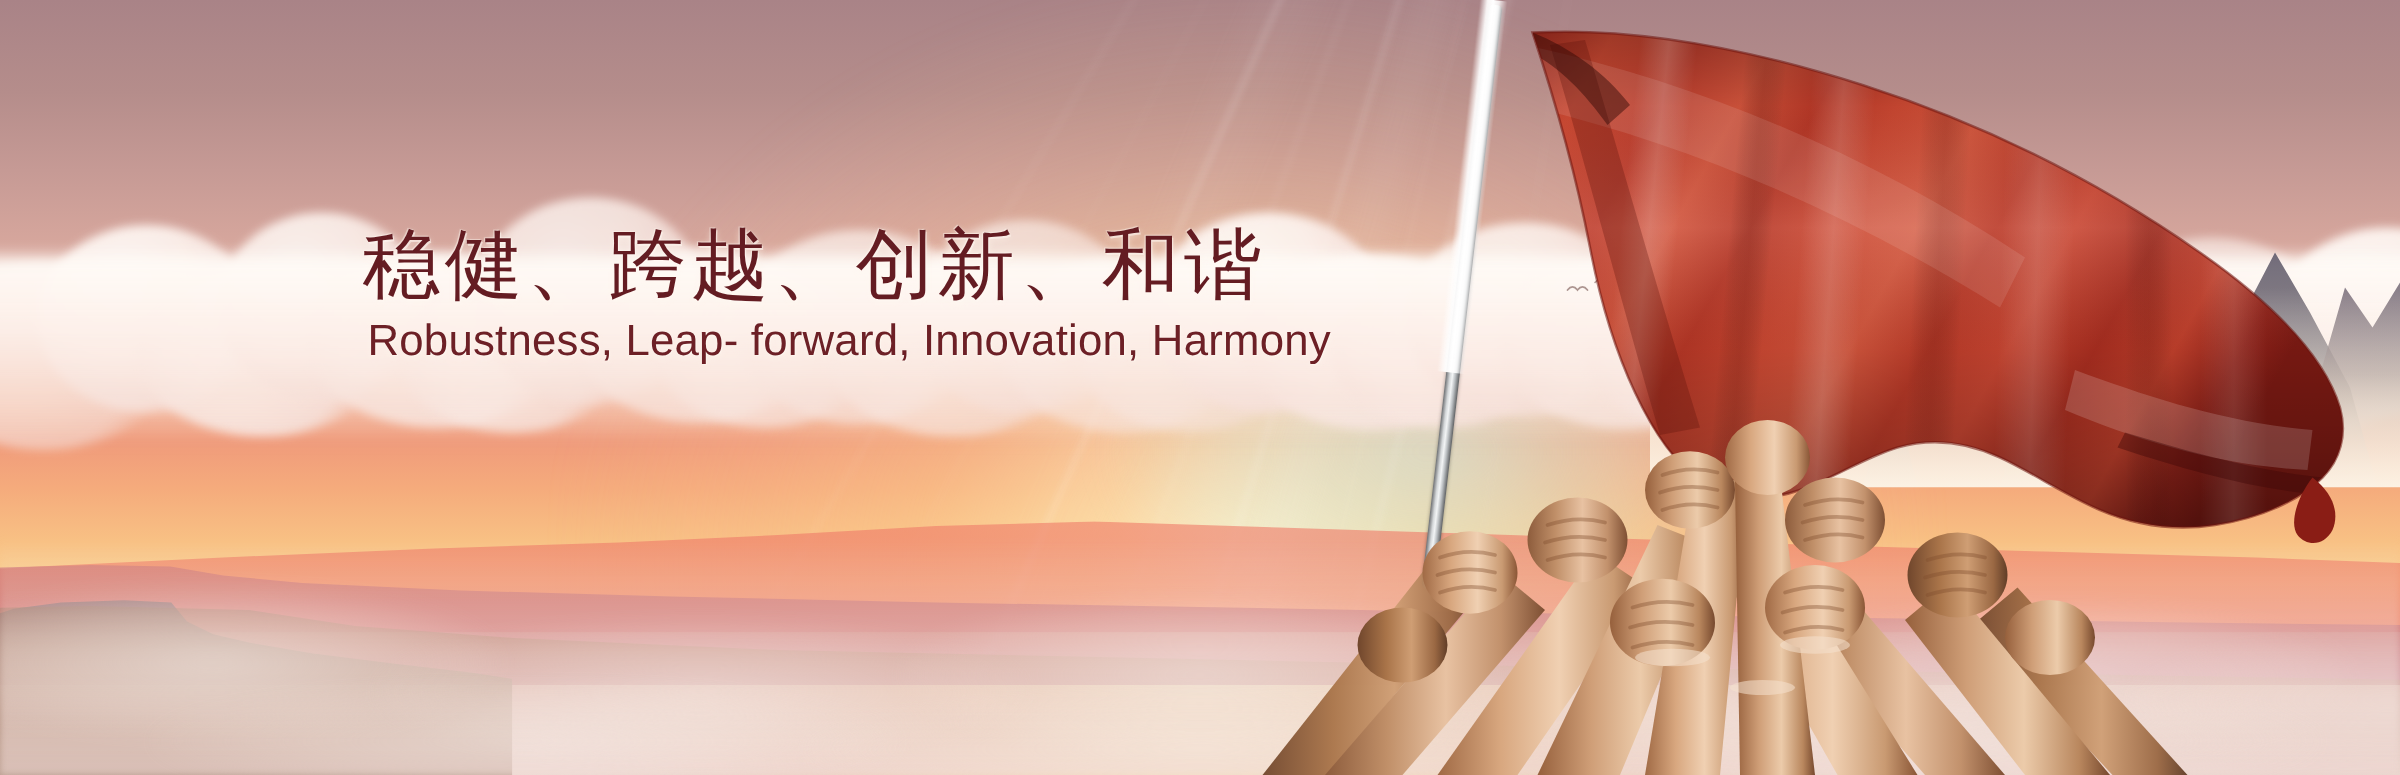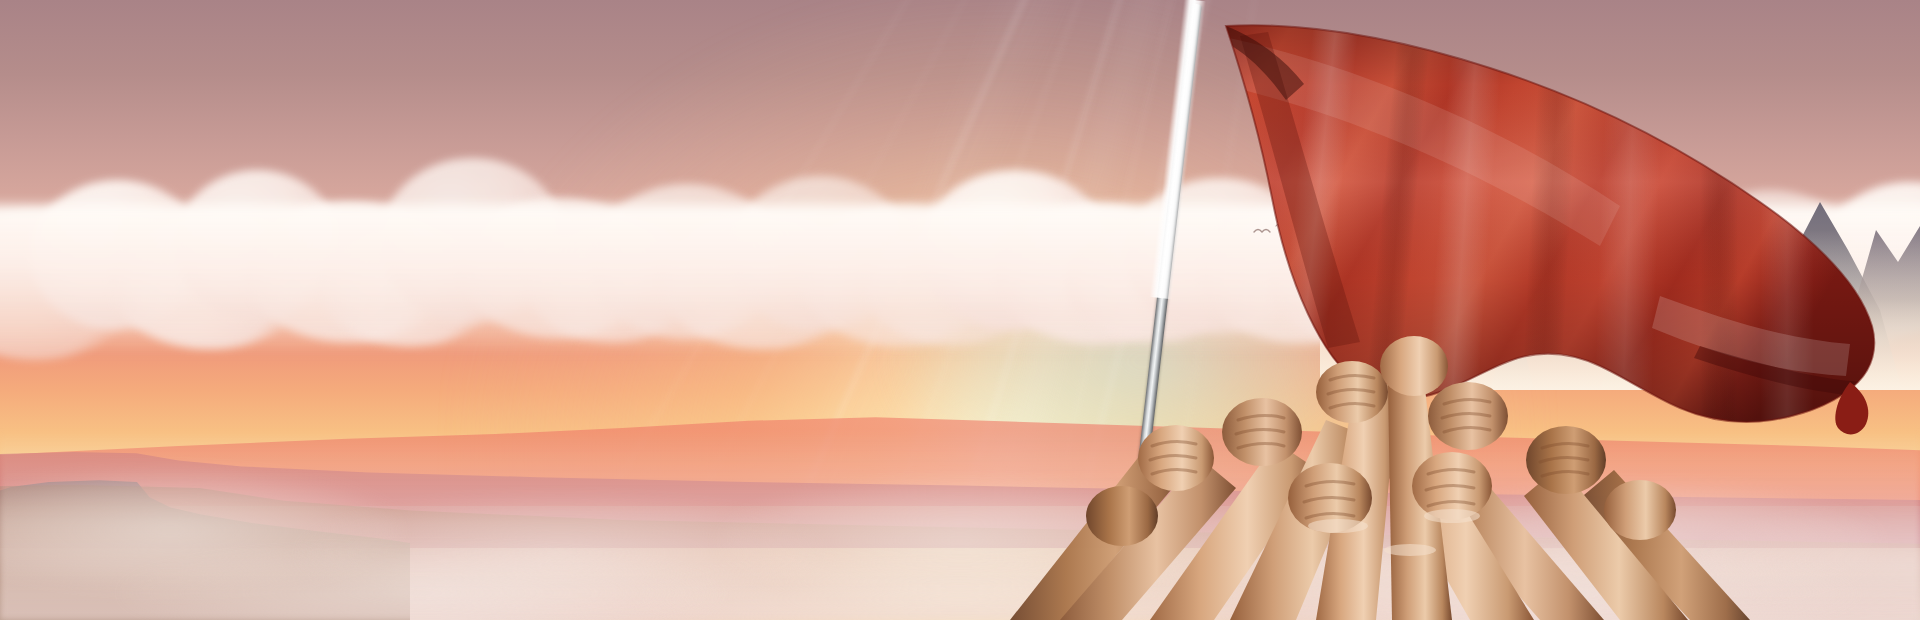--- a/index.html
+++ b/index.html
@@ -511,14 +511,18 @@
         <path d="M428 186 q24 -8 46 -2"></path>
     </g>
 
     <g fill="#f6e2cf" opacity=".55">
       <ellipse cx="338" cy="206" rx="30" ry="7"></ellipse>
       <ellipse cx="452" cy="196" rx="28" ry="7"></ellipse>
       <ellipse cx="410" cy="230" rx="26" ry="6"></ellipse>
     </g>
   </svg>
 
+  <div class="copy">
+    <h1 class="headline">稳健、跨越、创新、和谐</h1>
+    <p class="subline">Robustness, Leap- forward, Innovation, Harmony</p>
+  </div>
 
 </div>
 
 </body></html>

